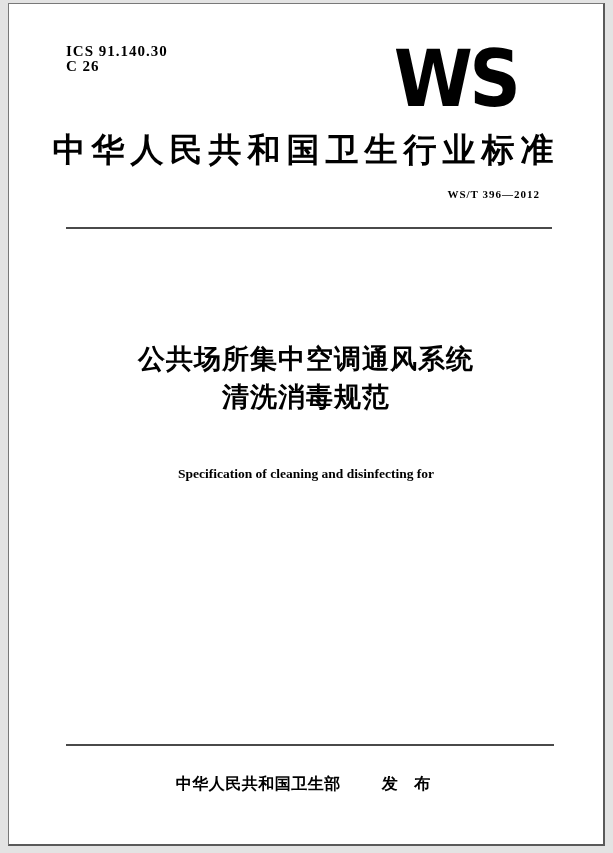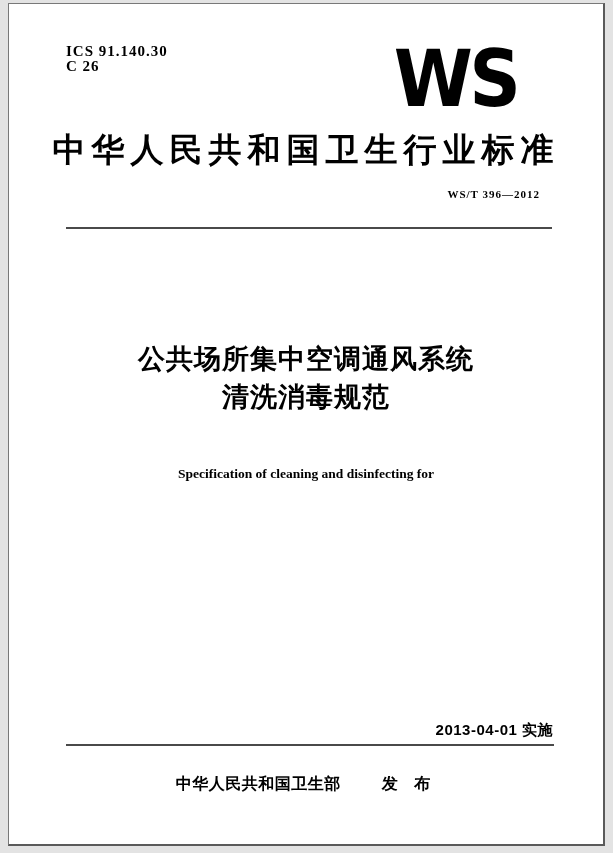--- a/index.html
+++ b/index.html
@@ -153,21 +153,20 @@
   <div class="doc-title">
     <div>公共场所集中空调通风系统</div>
     <div>清洗消毒规范</div>
   </div>
 
   <div class="doc-subtitle">
     <div>Specification of cleaning and disinfecting for</div>
   </div>
 
   <div class="dates">
-    <span class="impl">2013-04-01 实施</span>
   </div>
 
   <div class="rule-bottom"></div>
 
   <div class="publisher">
     <span>中华人民共和国卫生部</span>
     <span class="pub-action">发 布</span>
   </div>
 
 </div>

